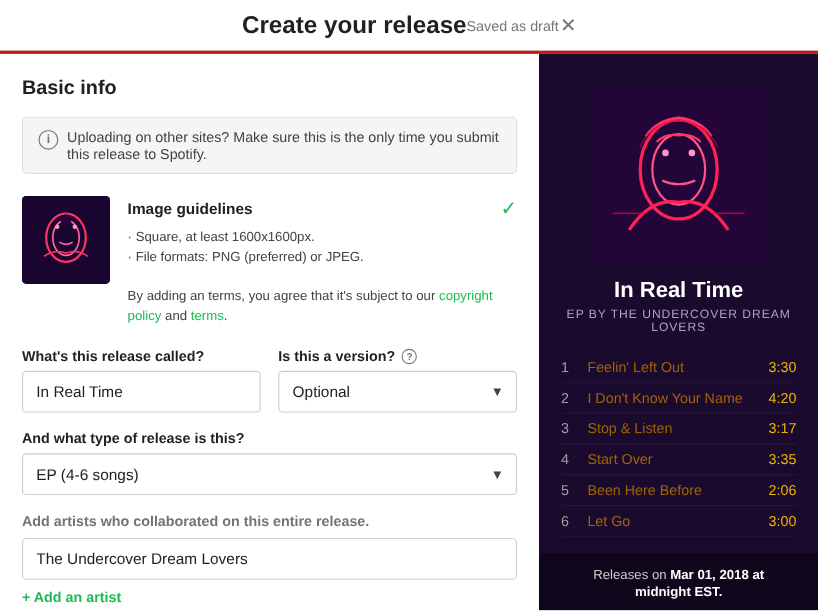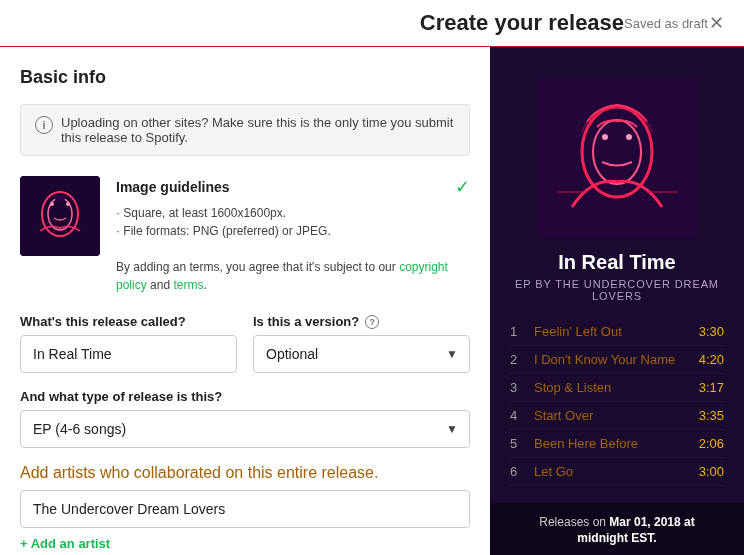--- a/index.html
+++ b/index.html
@@ -1,20 +1,20 @@
 <!DOCTYPE html>
 <html><head>
   <meta charset="utf-8">
   <style>
     * { box-sizing: border-box; margin: 0; padding: 0; }
     body { font-family: -apple-system, BlinkMacSystemFont, 'Segoe UI', Helvetica, Arial, sans-serif; font-size: 14px; background: #fff; color: #212121; }
 
     .app-container { display: flex; flex-direction: column; width: 744px; height: 555px; overflow: hidden; }
 
-    .header { display: flex; align-items: center; justify-content: flex-end; padding: 10px 20px; border-bottom: 1px solid #b91c1c; background: #fff; flex-shrink: 0; }
+    .header { display: flex; align-items: center; justify-content: center; padding: 10px 20px; border-bottom: 3px solid #b91c1c; background: #fff; flex-shrink: 0; }
     .header-title { font-size: 22px; font-weight: 700; color: #212121; }
     .header-right { display: flex; align-items: center; gap: 1px; }
     .saved-draft { font-size: 13px; color: #757575; }
     .close-btn { background: none; border: none; cursor: pointer; color: #757575; font-size: 18px; line-height: 1; }
 
     .content-area { display: flex; flex: 1; overflow: hidden; }
 
     .left-panel { flex: 0 0 490px; overflow-y: auto; padding: 20px; background: #fff; }
     .right-panel { flex: 1; background: #1a0a2e; display: flex; flex-direction: column; align-items: center; position: relative; overflow: hidden; }
 
@@ -40,21 +40,21 @@
     .form-label { font-size: 13px; font-weight: 600; margin-bottom: 6px; display: block; color: #212121; }
     .form-label-row { display: flex; align-items: center; gap: 6px; }
     .help-icon { width: 14px; height: 14px; border-radius: 50%; border: 1.5px solid #757575; display: inline-flex; align-items: center; justify-content: center; font-size: 9px; font-weight: 700; color: #757575; cursor: pointer; flex-shrink: 0; }
 
     .text-input { width: 100%; border: 1px solid #ccc; border-radius: 4px; padding: 10px 12px; font-size: 14px; color: #212121; background: #fff; outline: none; }
 
     .select-wrapper { position: relative; }
     .select-input { width: 100%; border: 1px solid #ccc; border-radius: 4px; padding: 10px 36px 10px 12px; font-size: 14px; color: #212121; background: #fff; appearance: none; -webkit-appearance: none; outline: none; cursor: pointer; }
     .select-arrow { position: absolute; right: 12px; top: 50%; transform: translateY(-50%); pointer-events: none; color: #424242; font-size: 12px; }
 
-    .section-label { font-size: 16px; font-weight: 400; margin-bottom: 8px; display: block; color: #a16207; }
+    .section-label { font-size: 13px; font-weight: 700; margin-bottom: 8px; display: block; color: #737373; }
 
     .artist-input-wrapper { margin-bottom: 8px; }
 
     .add-artist-btn { background: none; border: none; color: #1db954; font-size: 13px; font-weight: 600; cursor: pointer; padding: 0; margin-bottom: 16px; display: flex; align-items: center; gap: 4px; }
 
     
     .right-panel-art { margin-top: 30px; width: 160px; height: 160px; border-radius: 4px; overflow: hidden; flex-shrink: 0; }
     .right-panel-art svg { width: 100%; height: 100%; }
 
     .right-panel-title { color: #fff; font-size: 20px; font-weight: 700; margin-top: 14px; text-align: center; }

